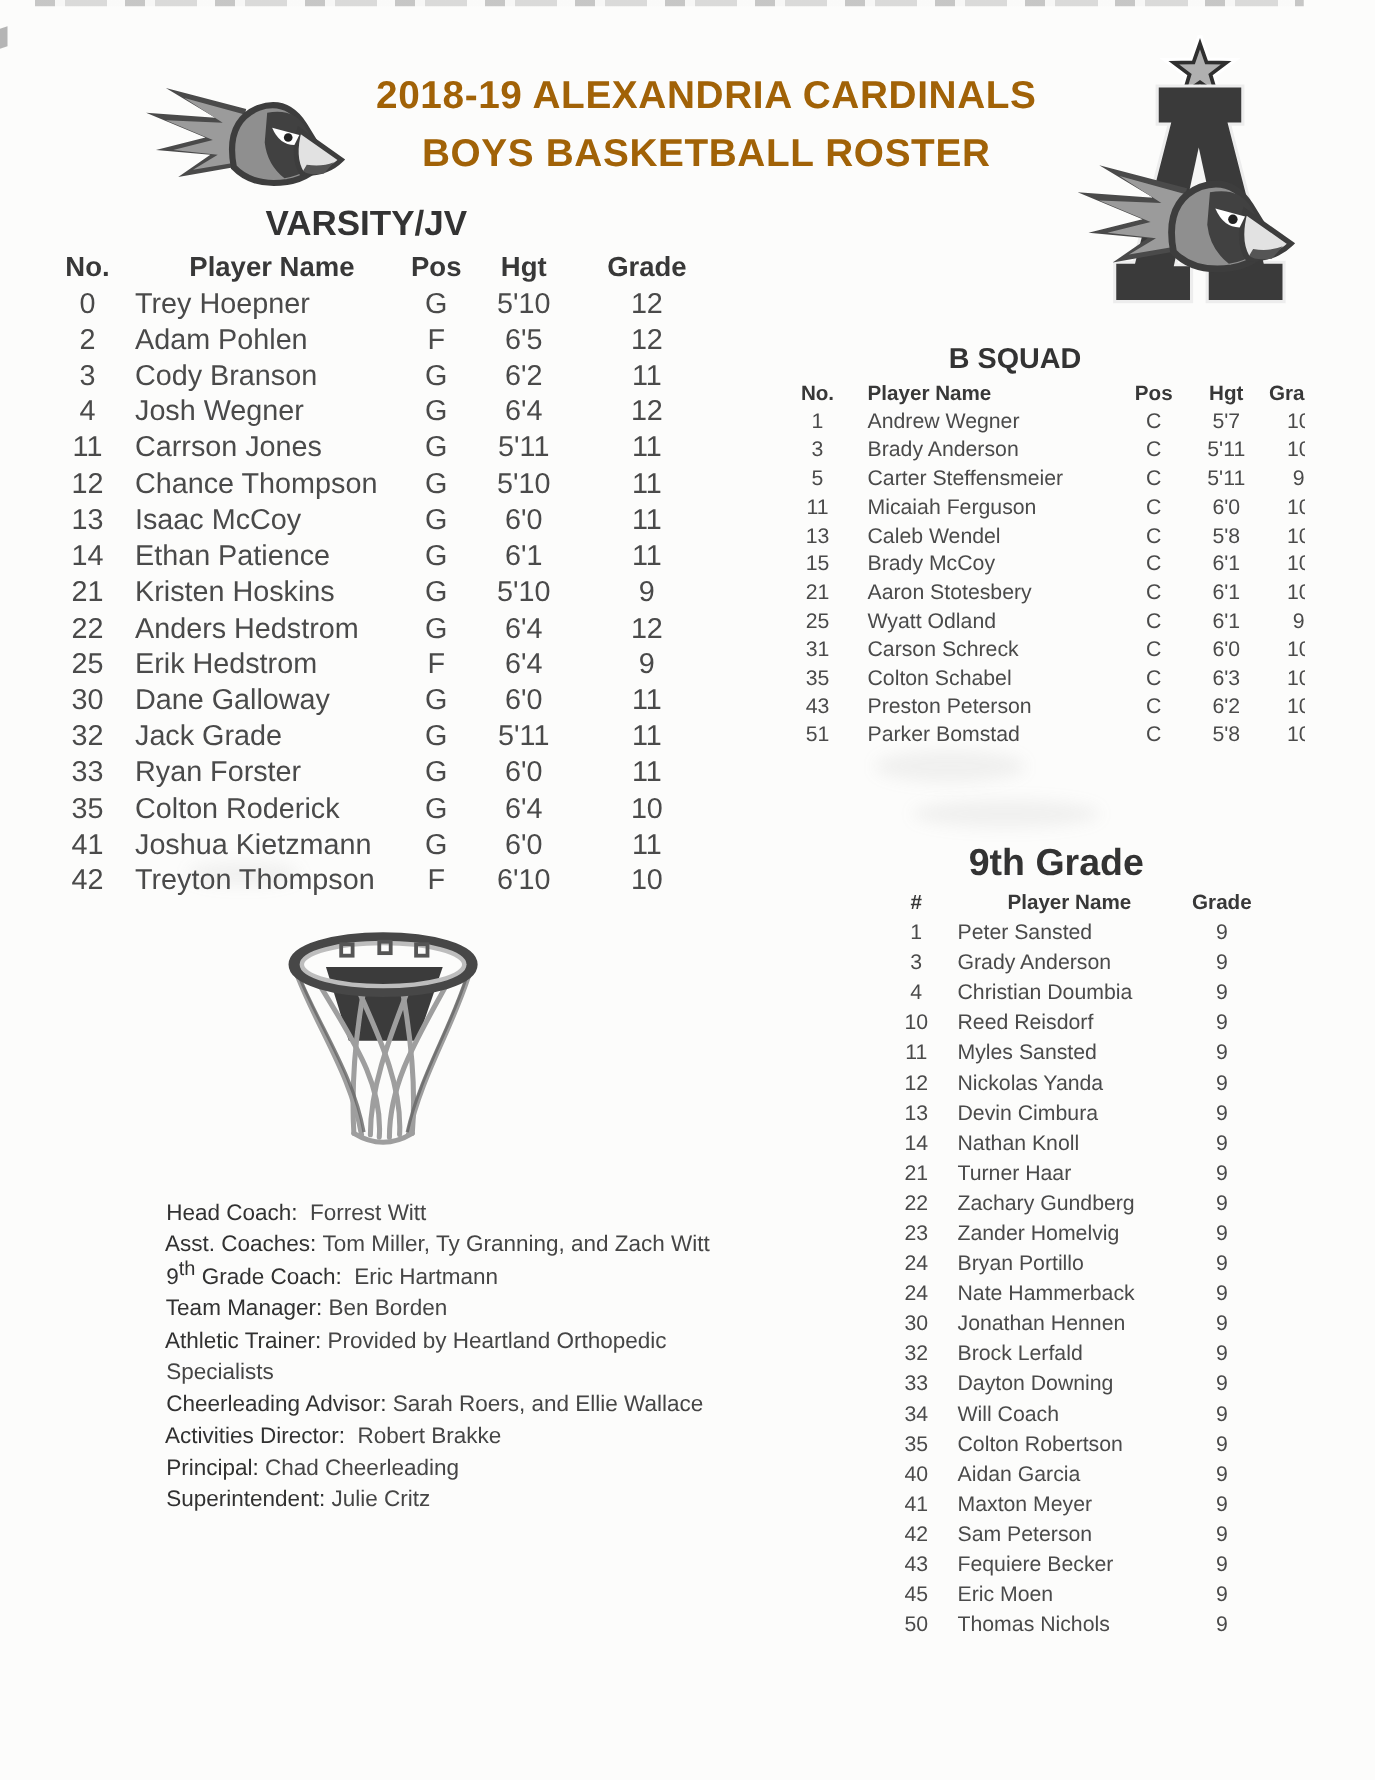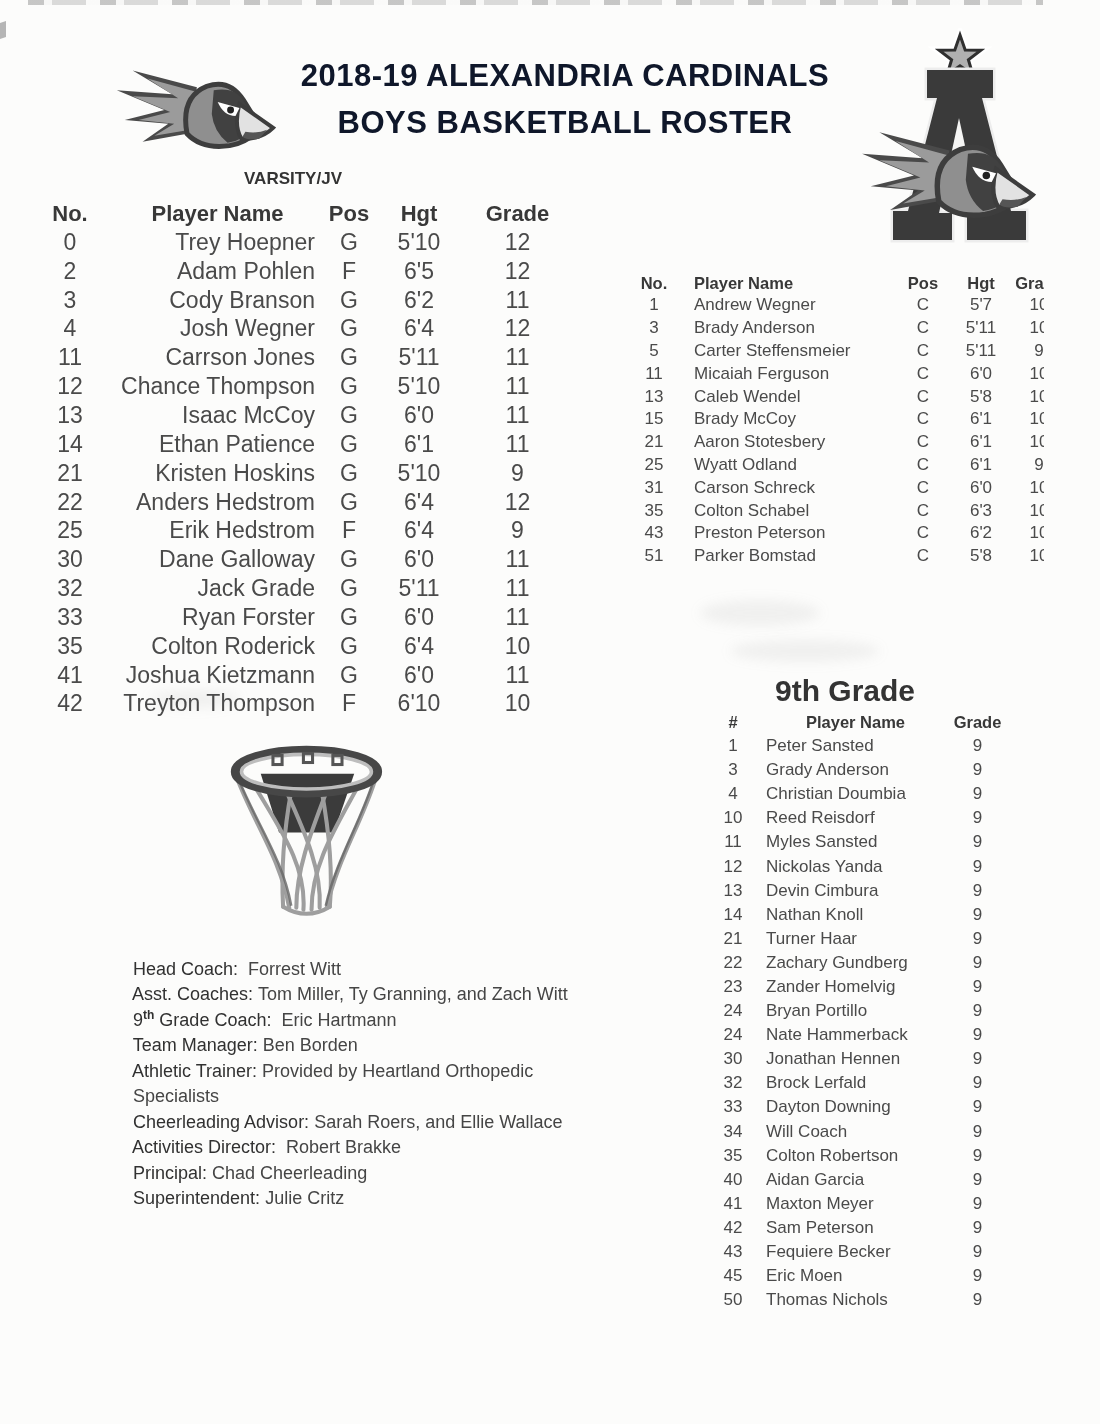--- a/index.html
+++ b/index.html
@@ -20,35 +20,35 @@
     position:absolute; left:0; top:22px; width:6px; height:16px;
     background:rgba(95,95,95,.45); transform:skewY(-18deg);
   }
   .smudge{position:absolute; background:rgba(140,140,140,.10); filter:blur(6px); border-radius:50%;}
   .smudge.s1{left:700px; top:600px; width:120px; height:26px;}
   .smudge.s2{left:730px; top:640px; width:150px; height:22px;}
   .smudge.s3{left:150px; top:690px; width:90px; height:18px;}
   
   .title-block{
     position:absolute; left:270px; top:52px; width:590px;
-    text-align:center; font-weight:bold; font-size:31px; line-height:47px; color:#0f172a;
+    text-align:center; font-weight:bold; font-size:31px; line-height:47px; color:#a16207;
     letter-spacing:.5px;
   }
   
   .logo-left{position:absolute; left:103px; top:42px; width:178px; height:140px;}
   .logo-right{position:absolute; left:855px; top:28px; width:212px; height:238px;}
   .hoop{position:absolute; left:210px; top:728px; width:198px; height:200px;}
   
   .varsity{position:absolute; left:40px; top:164px; width:540px;}
-  .v-title{width:506px; text-align:center; font-size:17px; font-weight:bold; color:#333; height:29px; line-height:29px; margin-bottom:6px;}
+  .v-title{width:506px; text-align:center; font-size:28px; font-weight:bold; color:#333; height:29px; line-height:29px; margin-bottom:6px;}
   .v-head{display:flex; height:29px; align-items:center; font-weight:bold; font-size:22px; color:#383838;}
   .v-row{display:flex; height:28.85px; align-items:center; font-size:23px; color:#4a4a4a;}
   .v-row > span, .v-head > span{box-sizing:border-box; flex:none; white-space:nowrap;}
   .c-no{width:60px; text-align:center;}
-  .c-name{width:215px; padding-left:8px; text-align:right;}
+  .c-name{width:215px; padding-left:8px; text-align:left;}
   .v-head .c-name{text-align:center; padding-left:20px;}
   .c-pos{width:68px; text-align:center;}
   .c-hgt{width:72px; text-align:center;}
   .c-grade{width:125px; text-align:center;}
   
   .bsquad{position:absolute; left:630px; top:272px; width:414px; height:330px; overflow:hidden;}
   .b-title{position:relative; width:364px; text-align:center; font-size:23px; font-weight:bold; color:#333; height:28px; line-height:28px; margin-bottom:4px;}
   .b-head{display:flex; width:440px; height:22px; align-items:center; font-weight:bold; font-size:16.5px; color:#383838;}
   .b-row{display:flex; width:440px; height:22.8px; align-items:center; font-size:17px; color:#4a4a4a;}
   .b-row > span, .b-head > span{box-sizing:border-box; flex:none; white-space:nowrap;}
@@ -64,21 +64,21 @@
   .n-row{display:flex; height:24.1px; align-items:center; font-size:17px; color:#4a4a4a;}
   .n-row > span, .n-head > span{box-sizing:border-box; flex:none; white-space:nowrap;}
   .n-no{width:60px; margin-left:43px; text-align:center;}
   .n-name{width:182px; padding-left:3px; text-align:left;}
   .n-head .n-name{text-align:center;}
   .n-grade{width:65px; text-align:center;}
   
   .staff{position:absolute; left:93px; top:926px; width:520px;}
   .staff-line{height:25.5px; line-height:25.5px; font-size:18px; white-space:pre; color:#454545;}
   .staff-label{font-weight:normal; color:#313131;}
-  .staff-sup{font-weight:bold; color:#313131; vertical-align:super; font-size:12px;}
+  .staff-sup{font-weight:normal; color:#313131; vertical-align:super; font-size:16px;}
 </style>
 </head>
 <body>
 
 <div class="page">
 
   <div class="scan-top"></div>
   <div class="scan-left-mark"></div>
   <div class="smudge s1"></div>
   <div class="smudge s2"></div>
@@ -255,20 +255,21 @@
         <span class="c-no">42</span>
         <span class="c-name">Treyton Thompson</span>
         <span class="c-pos">F</span>
         <span class="c-hgt">6'10</span>
         <span class="c-grade">10</span>
       </div>
 
   </div>
 
   <div class="bsquad">
+    <div class="b-title">B SQUAD</div>
     <div class="b-head">
       <span class="b-no">No.</span>
       <span class="b-name">Player Name</span>
       <span class="b-pos">Pos</span>
       <span class="b-hgt">Hgt</span>
       <span class="b-grade">Grade</span>
     </div>
 
       <div class="b-row">
         <span class="b-no">1</span>

